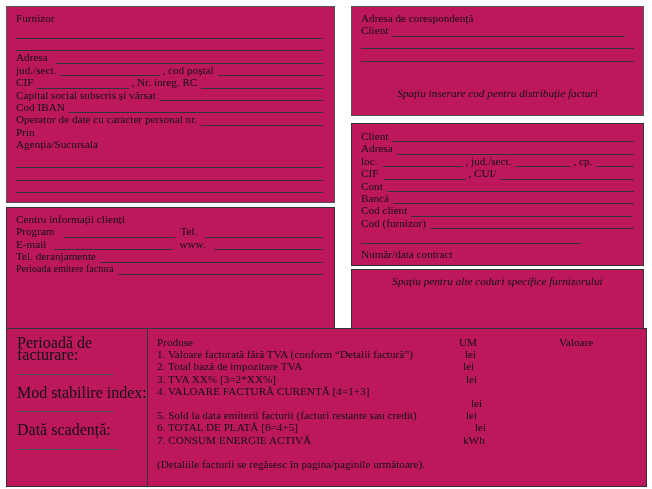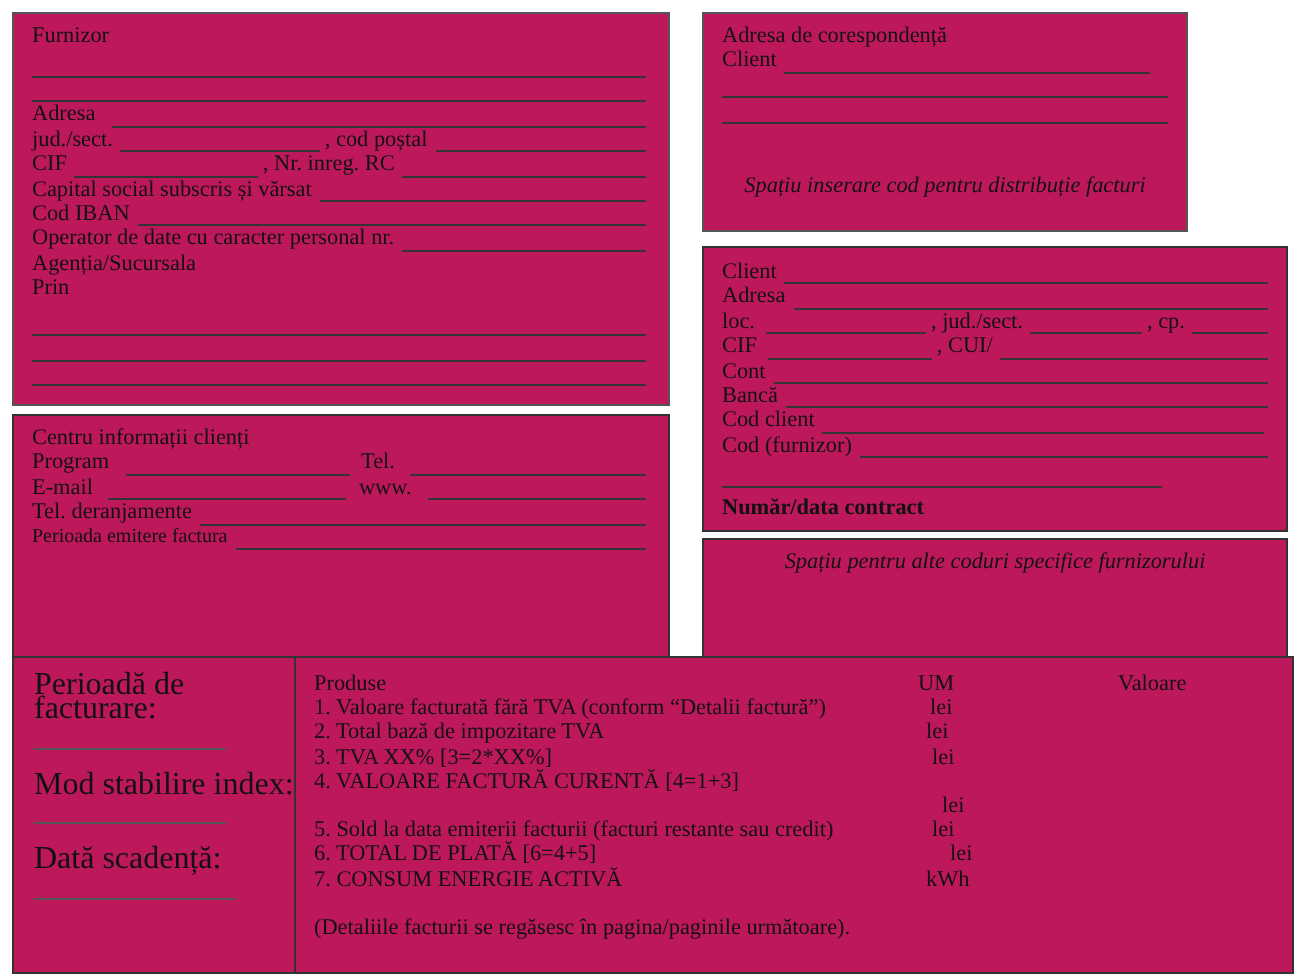--- a/index.html
+++ b/index.html
@@ -48,22 +48,22 @@
       <span class="fill"></span>
     </div>
   <div class="row">
       <span class="lbl">Cod IBAN</span>
       <span class="fill"></span>
     </div>
   <div class="row">
       <span class="lbl">Operator de date cu caracter personal nr.</span>
       <span class="fill"></span>
     </div>
+  <div class="row">Prin</div>
   <div class="row">Agenția/Sucursala</div>
-  <div class="row">Prin</div>
   <div class="line" style="margin-top:5px;"></div>
   <div class="line"></div>
   <div class="line"></div>
 </div>
 
 <div class="box dark" style="left:6px; top:207px; width:329px; height:140px; padding:5px 11px 0 9px;">
   <div class="row">Centru informații clienți</div>
   <div class="row">
       <span class="lbl">Program</span>
       <span class="fillf" style="width:112px; margin-left:8px;"></span>
@@ -79,21 +79,21 @@
   <div class="row">
       <span class="lbl">Tel. deranjamente</span>
       <span class="fill"></span>
     </div>
   <div class="row small">
       <span class="lbl">Perioada emitere factura</span>
       <span class="fill"></span>
     </div>
 </div>
 
-<div class="box" style="left:351px; top:6px; width:243px; height:110px; padding:5px 9px 0 9px;">
+<div class="box" style="left:351px; top:6px; width:293px; height:110px; padding:5px 9px 0 9px;">
   <div class="row">Adresa de corespondență</div>
   <div class="row">
       <span class="lbl">Client</span>
       <span class="fill" style="margin-right:9px;"></span>
     </div>
   <div class="line"></div>
   <div class="line"></div>
   <div class="ital" style="margin-top:25px;">Spațiu inserare cod pentru distribuție facturi</div>
 </div>
 
@@ -130,21 +130,21 @@
     </div>
   <div class="row">
       <span class="lbl">Cod client</span>
       <span class="fill" style="margin-right:2px;"></span>
     </div>
   <div class="row">
       <span class="lbl">Cod (furnizor)</span>
       <span class="fill"></span>
     </div>
   <div class="line" style="width:220px; margin-top:2px;"></div>
-  <div class="row" style="margin-top:4px;font-weight:bold;">Număr/data contract</div>
+  <div class="row" style="margin-top:4px;">Număr/data contract</div>
 </div>
 
 <div class="box dark" style="left:351px; top:269px; width:293px; height:65px; padding:5px 8px 0 8px;">
   <div class="ital">Spațiu pentru alte coduri specifice furnizorului</div>
 </div>
 
 <div class="box dark" style="left:6px; top:328px; width:641px; height:159px; border-width:1.5px;">
   <div class="leftcol">
     <div>Perioadă de facturare:</div>
     <div class="ul" style="width:96px;"></div>

